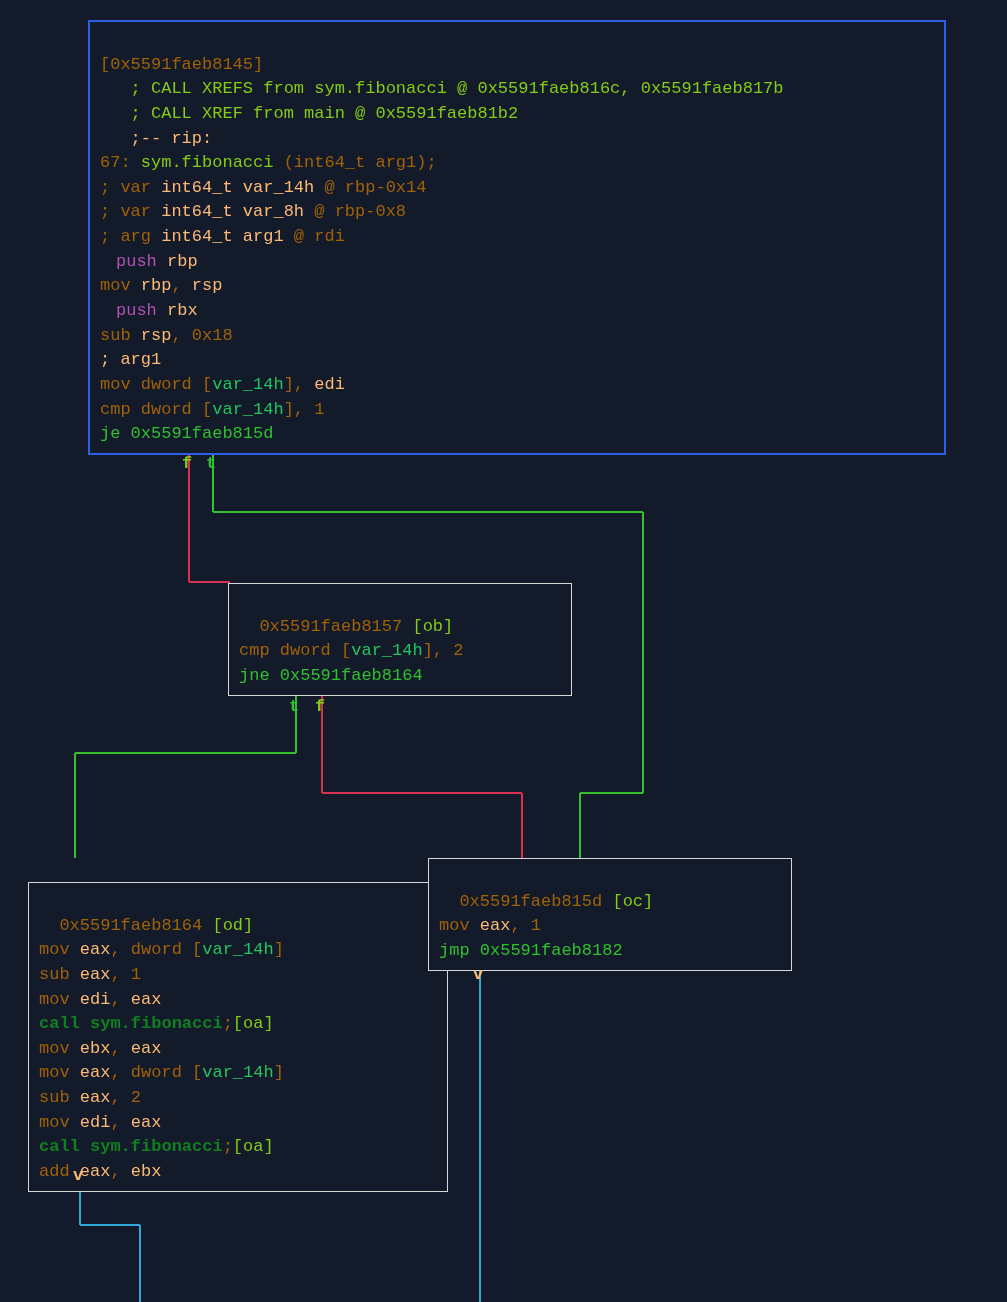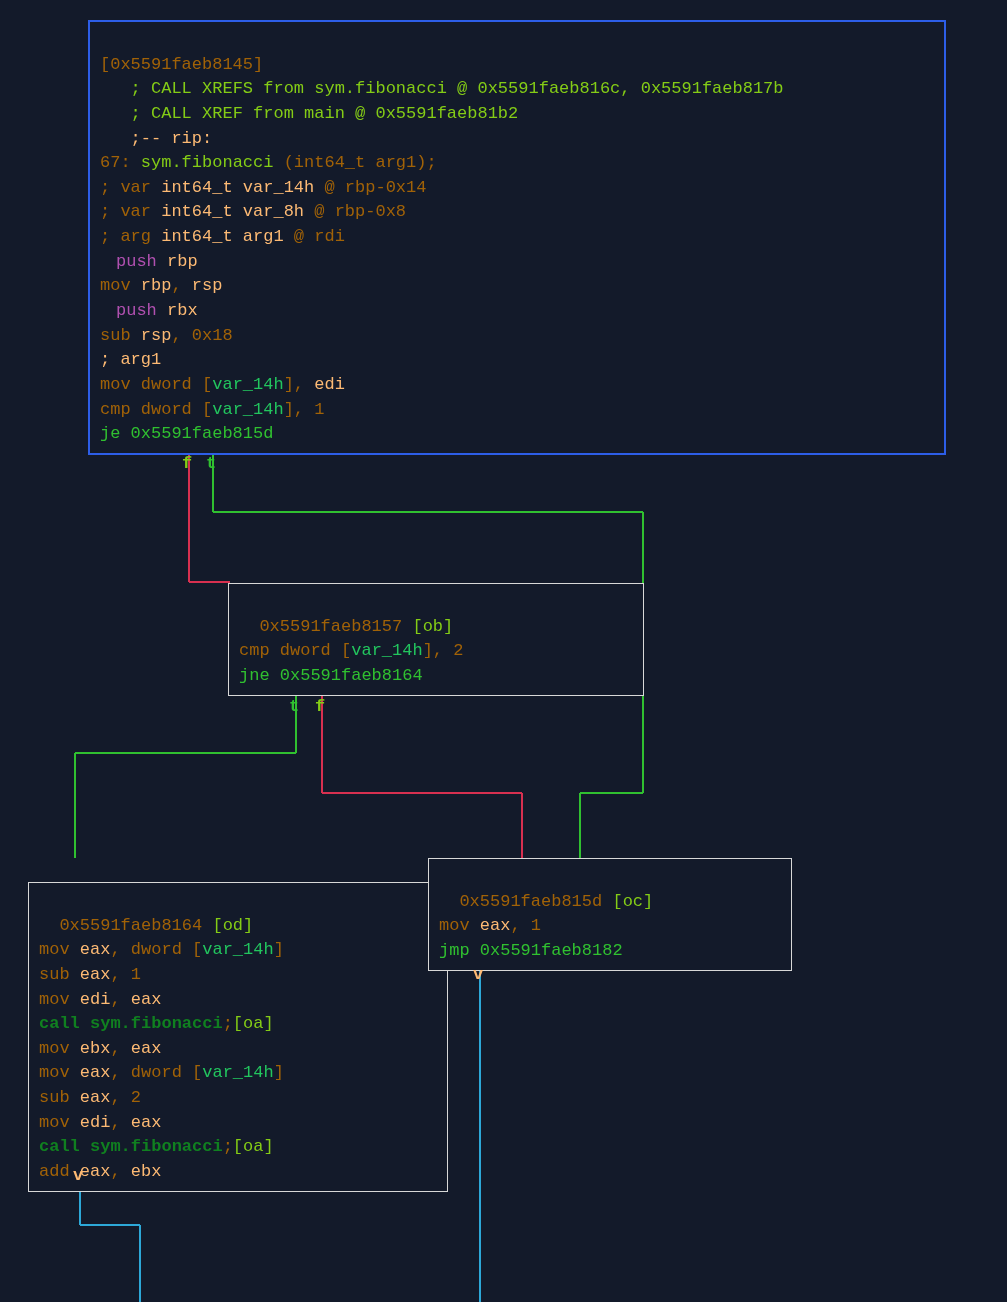--- a/index.html
+++ b/index.html
@@ -89,21 +89,21 @@
 <span class="c-yellow">sub </span><span class="c-cyan">rsp</span><span class="c-white">, </span><span class="c-yellow">0x18</span>
 <span class="c-cyan">; arg1</span>
 <span class="c-white">mov dword </span><span class="c-white">[</span><span class="c-blue">var_14h</span><span class="c-white">]</span><span class="c-white">, </span><span class="c-cyan">edi</span>
 <span class="c-white">cmp dword </span><span class="c-white">[</span><span class="c-blue">var_14h</span><span class="c-white">]</span><span class="c-white">, </span><span class="c-yellow">1</span>
 <span class="c-green">je 0x5591faeb815d</span>
 </div>
 
 <span class="edge-label c-red" style="left:182px; top:454px;">f</span>
 <span class="edge-label c-green" style="left:206px; top:454px;">t</span>
 
-<div class="block" style="left:228px; top:583px; width:416px;">
+<div class="block" style="left:228px; top:583px; width:344px;">
   <span class="c-white">0x5591faeb8157 </span><span class="c-red">[ob]</span>
 <span class="c-white">cmp dword </span><span class="c-white">[</span><span class="c-blue">var_14h</span><span class="c-white">]</span><span class="c-white">, </span><span class="c-yellow">2</span>
 <span class="c-green">jne 0x5591faeb8164</span>
 </div>
 
 <span class="edge-label c-green" style="left:289px; top:697px;">t</span>
 <span class="edge-label c-red" style="left:315px; top:697px;">f</span>
 
 <div class="block" style="left:28px; top:882px; width:420px;">
   <span class="c-white">0x5591faeb8164 </span><span class="c-red">[od]</span>

